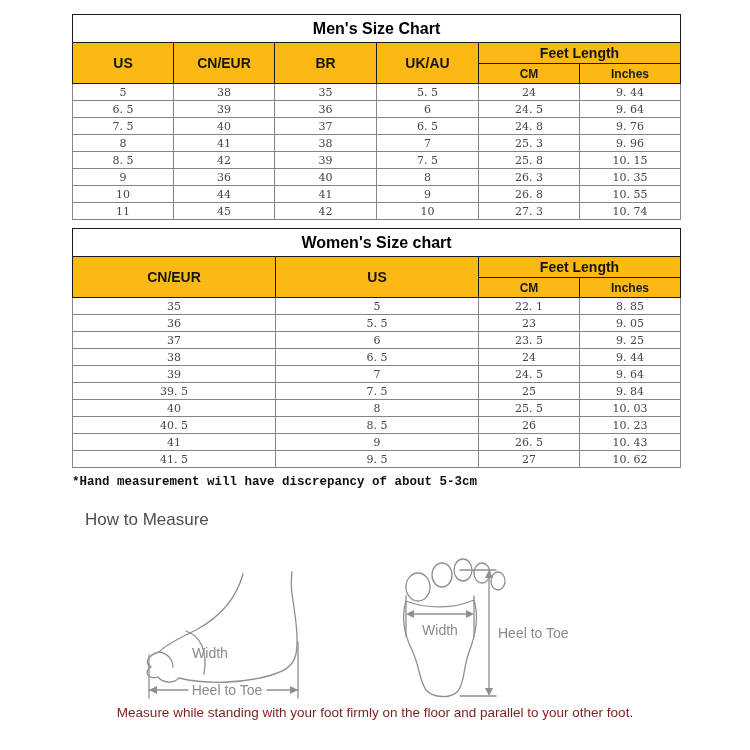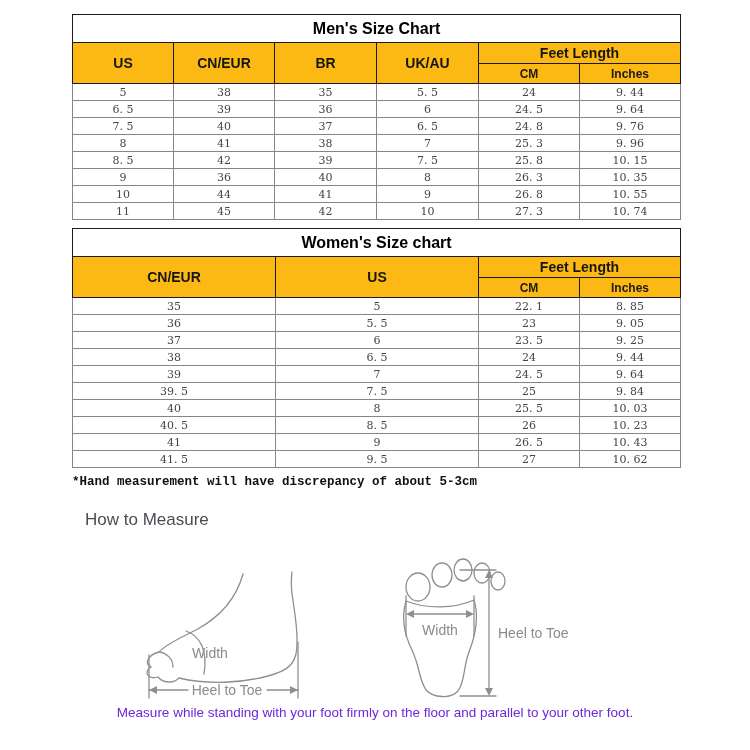--- a/index.html
+++ b/index.html
@@ -51,21 +51,21 @@
   }
   svg.diagram { position:absolute; }
   #foot-side { left:140px; top:556px; }
   #foot-top  { left:392px; top:556px; }
   svg.diagram path, svg.diagram line, svg.diagram ellipse { fill:none; stroke:#8f8f8f; stroke-width:1.3; stroke-linecap:round; }
   svg.diagram ellipse { fill:#ffffff; }
   svg.diagram polygon { fill:#8f8f8f; stroke:none; }
   svg.diagram text { fill:#8b8b8b; font-family:"Liberation Sans", sans-serif; font-size:14px; stroke:none; }
   .caption {
     position:absolute; left:0; right:0; top:705px; text-align:center;
-    font-size:13.5px; color:#6d28d9;
+    font-size:13.5px; color:#7f1d1d;
   }
 </style>
 </head>
 <body>
 
 <div class="page">
 
   <table class="size" id="men-table">
     <colgroup>
       <col style="width:101px">

